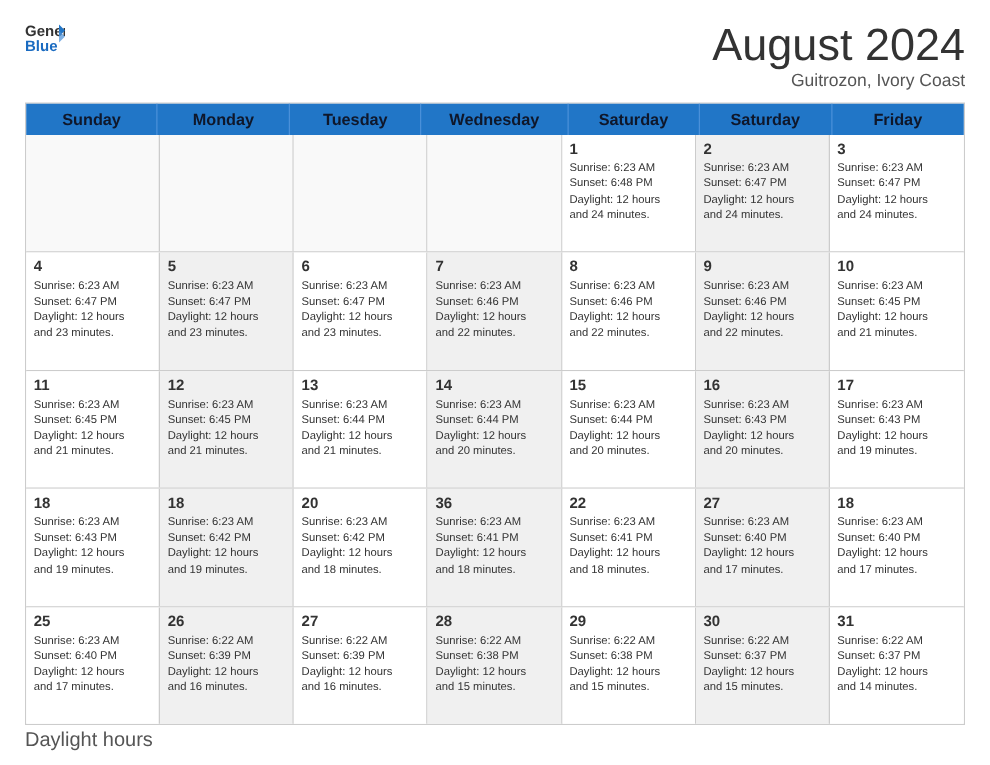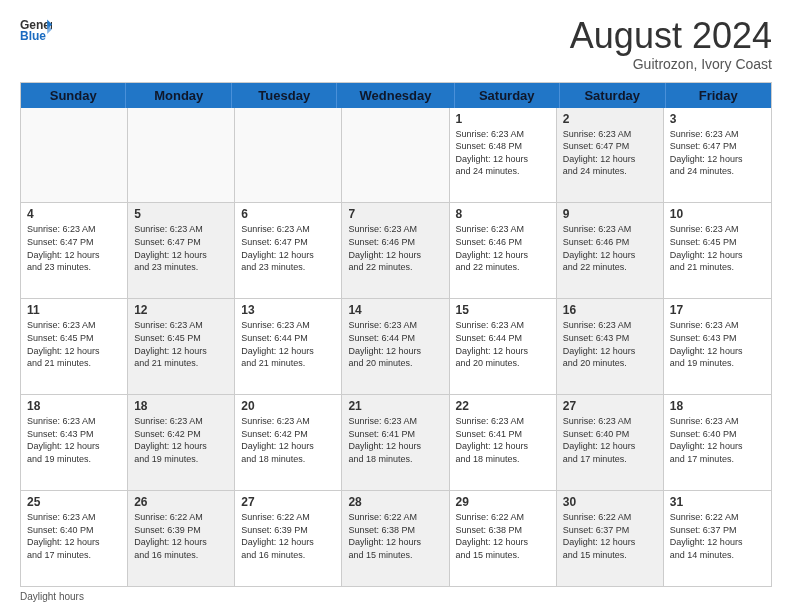--- a/index.html
+++ b/index.html
@@ -95,21 +95,21 @@
       color: #333;
       display: block;
       margin-bottom: 2px;
     }
     .day-info {
       font-size: 9px;
       color: #333;
       line-height: 1.4;
     }
     .footer-note {
-      font-size: 10px;
+      font-size: 16px;
       color: #555;
       padding: 4px 0 0 0;
       text-align: left;
     }
   </style>
 </head>
 <body>
 
 <div class="page">
   <div class="header">
@@ -283,21 +283,21 @@
 and 19 minutes.</div>
           </div>
           <div class="cal-cell">
             <span class="day-num">20</span>
             <div class="day-info" style="white-space: pre-line;">Sunrise: 6:23 AM
 Sunset: 6:42 PM
 Daylight: 12 hours
 and 18 minutes.</div>
           </div>
           <div class="cal-cell shaded">
-            <span class="day-num">21</span>
+            <span class="day-num">36</span>
             <div class="day-info" style="white-space: pre-line;">Sunrise: 6:23 AM
 Sunset: 6:41 PM
 Daylight: 12 hours
 and 18 minutes.</div>
           </div>
           <div class="cal-cell">
             <span class="day-num">22</span>
             <div class="day-info" style="white-space: pre-line;">Sunrise: 6:23 AM
 Sunset: 6:41 PM
 Daylight: 12 hours

